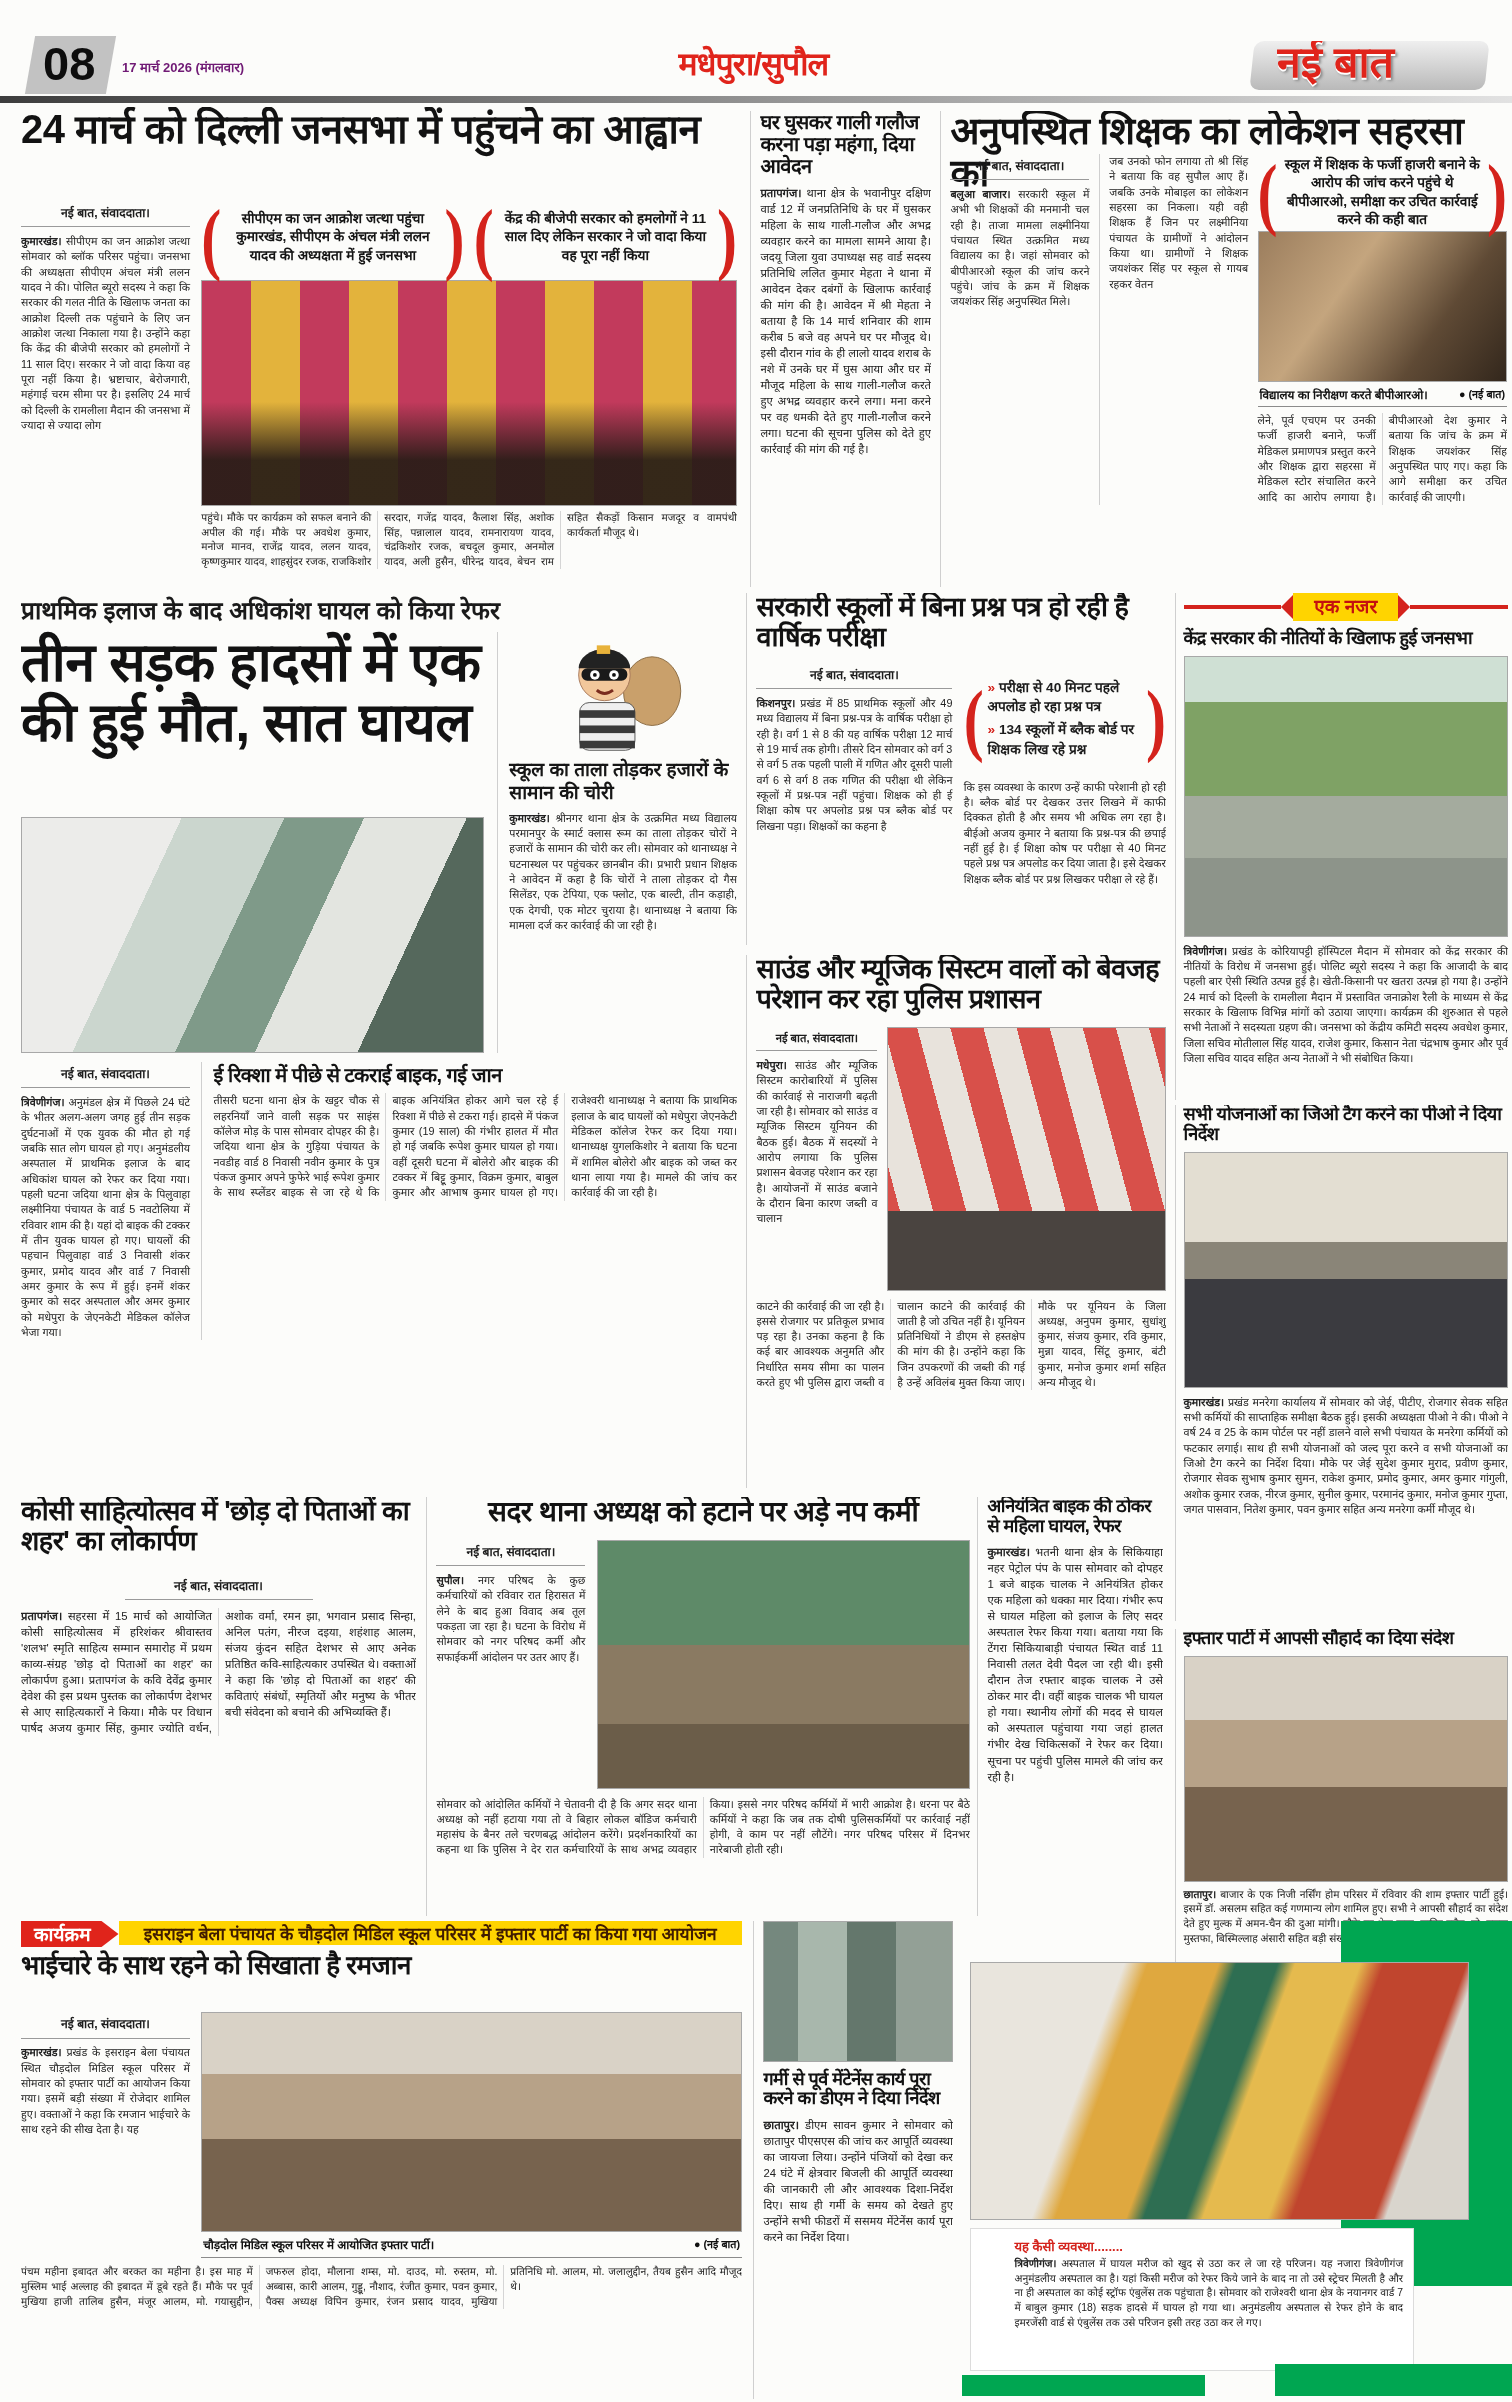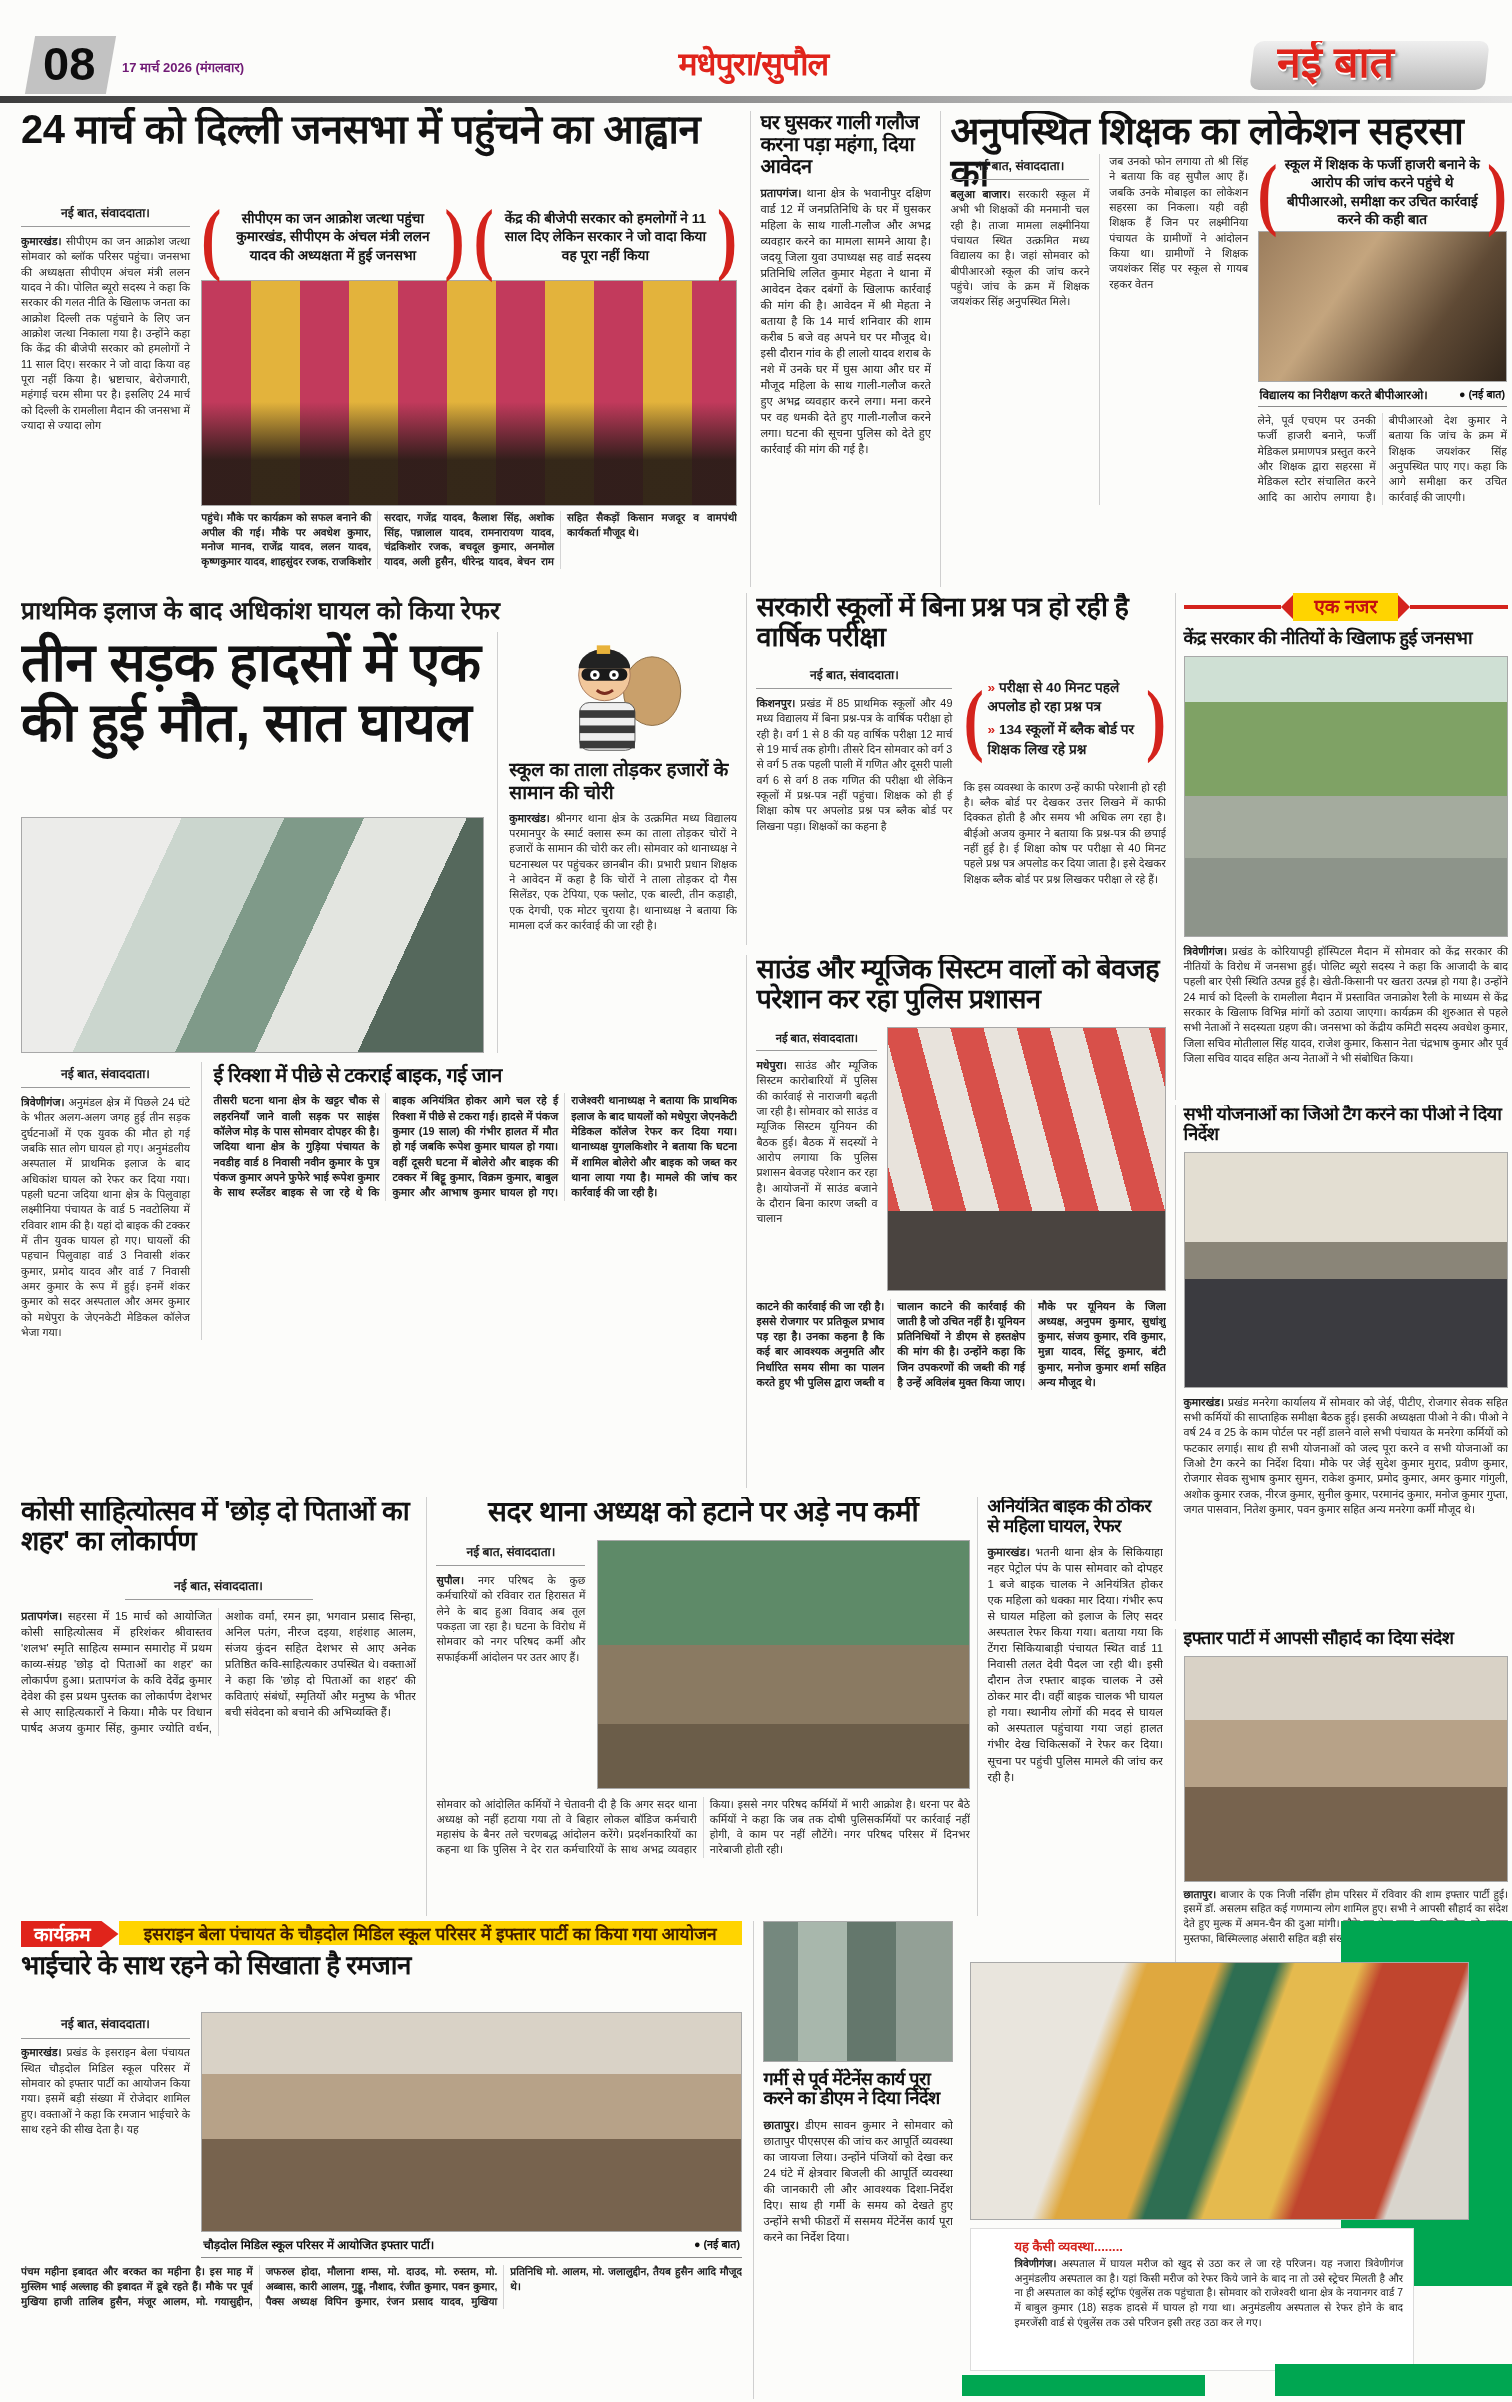--- a/index.html
+++ b/index.html
@@ -15,21 +15,21 @@
   .mast{font-size:43px;font-weight:900;color:#e0241b;line-height:1;text-shadow:0 1.9px 0 #fff,1.9px 2.8px 2.8px #888;}
   .hdr-rule{background:linear-gradient(90deg,#3d3d3d,#8a8a8a 45%,#e2e2e2);}
   
   .hl{font-weight:900;color:#121212;line-height:1.1;letter-spacing:-0.5px;margin:0;}
   .kicker{font-weight:900;color:#1a1a1a;}
   .byline{font-size:12.2px;font-weight:bold;text-align:center;padding:2.8px 0 5.6px;margin:0 0 6.6px;border-bottom:0.9px solid #9a9a9a;}
   .bt{font-size:11.3px;line-height:1.42;text-align:justify;color:#222;margin:0;}
   .bt b{font-weight:bold;}
   .sm{font-size:10.4px;line-height:1.4;}
   .cols2{column-count:2;column-gap:13px;column-rule:0.9px solid #d5d5d5;}
-  .cols3{column-count:3;column-gap:13px;column-rule:0.9px solid #d5d5d5;font-weight:bold;}
+  .cols3{column-count:3;column-gap:13px;column-rule:0.9px solid #d5d5d5;}
   .vr{border-left:0.9px solid #cfcfcf;}
   .ph{background:#cfcfcf;border:0.9px solid #a8a8a8;}
   .cap{font-size:11.8px;font-weight:bold;color:#111;display:flex;justify-content:space-between;
        padding:3.8px 1.9px 4.7px;border-bottom:0.9px solid #8b8b8b;}
   .credit{font-weight:bold;font-size:10.8px;white-space:nowrap;}
   
   .pullq{display:flex;align-items:center;gap:3.8px;justify-content:center;}
   .pqb{color:#d4231c;font-family:"Liberation Serif","DejaVu Serif",serif;font-size:60px;line-height:.8;
        font-weight:bold;transform:scaleY(1.35);flex:0 0 auto;}
   .pqt{font-weight:800;font-size:13.7px;line-height:1.35;text-align:center;color:#141414;}

